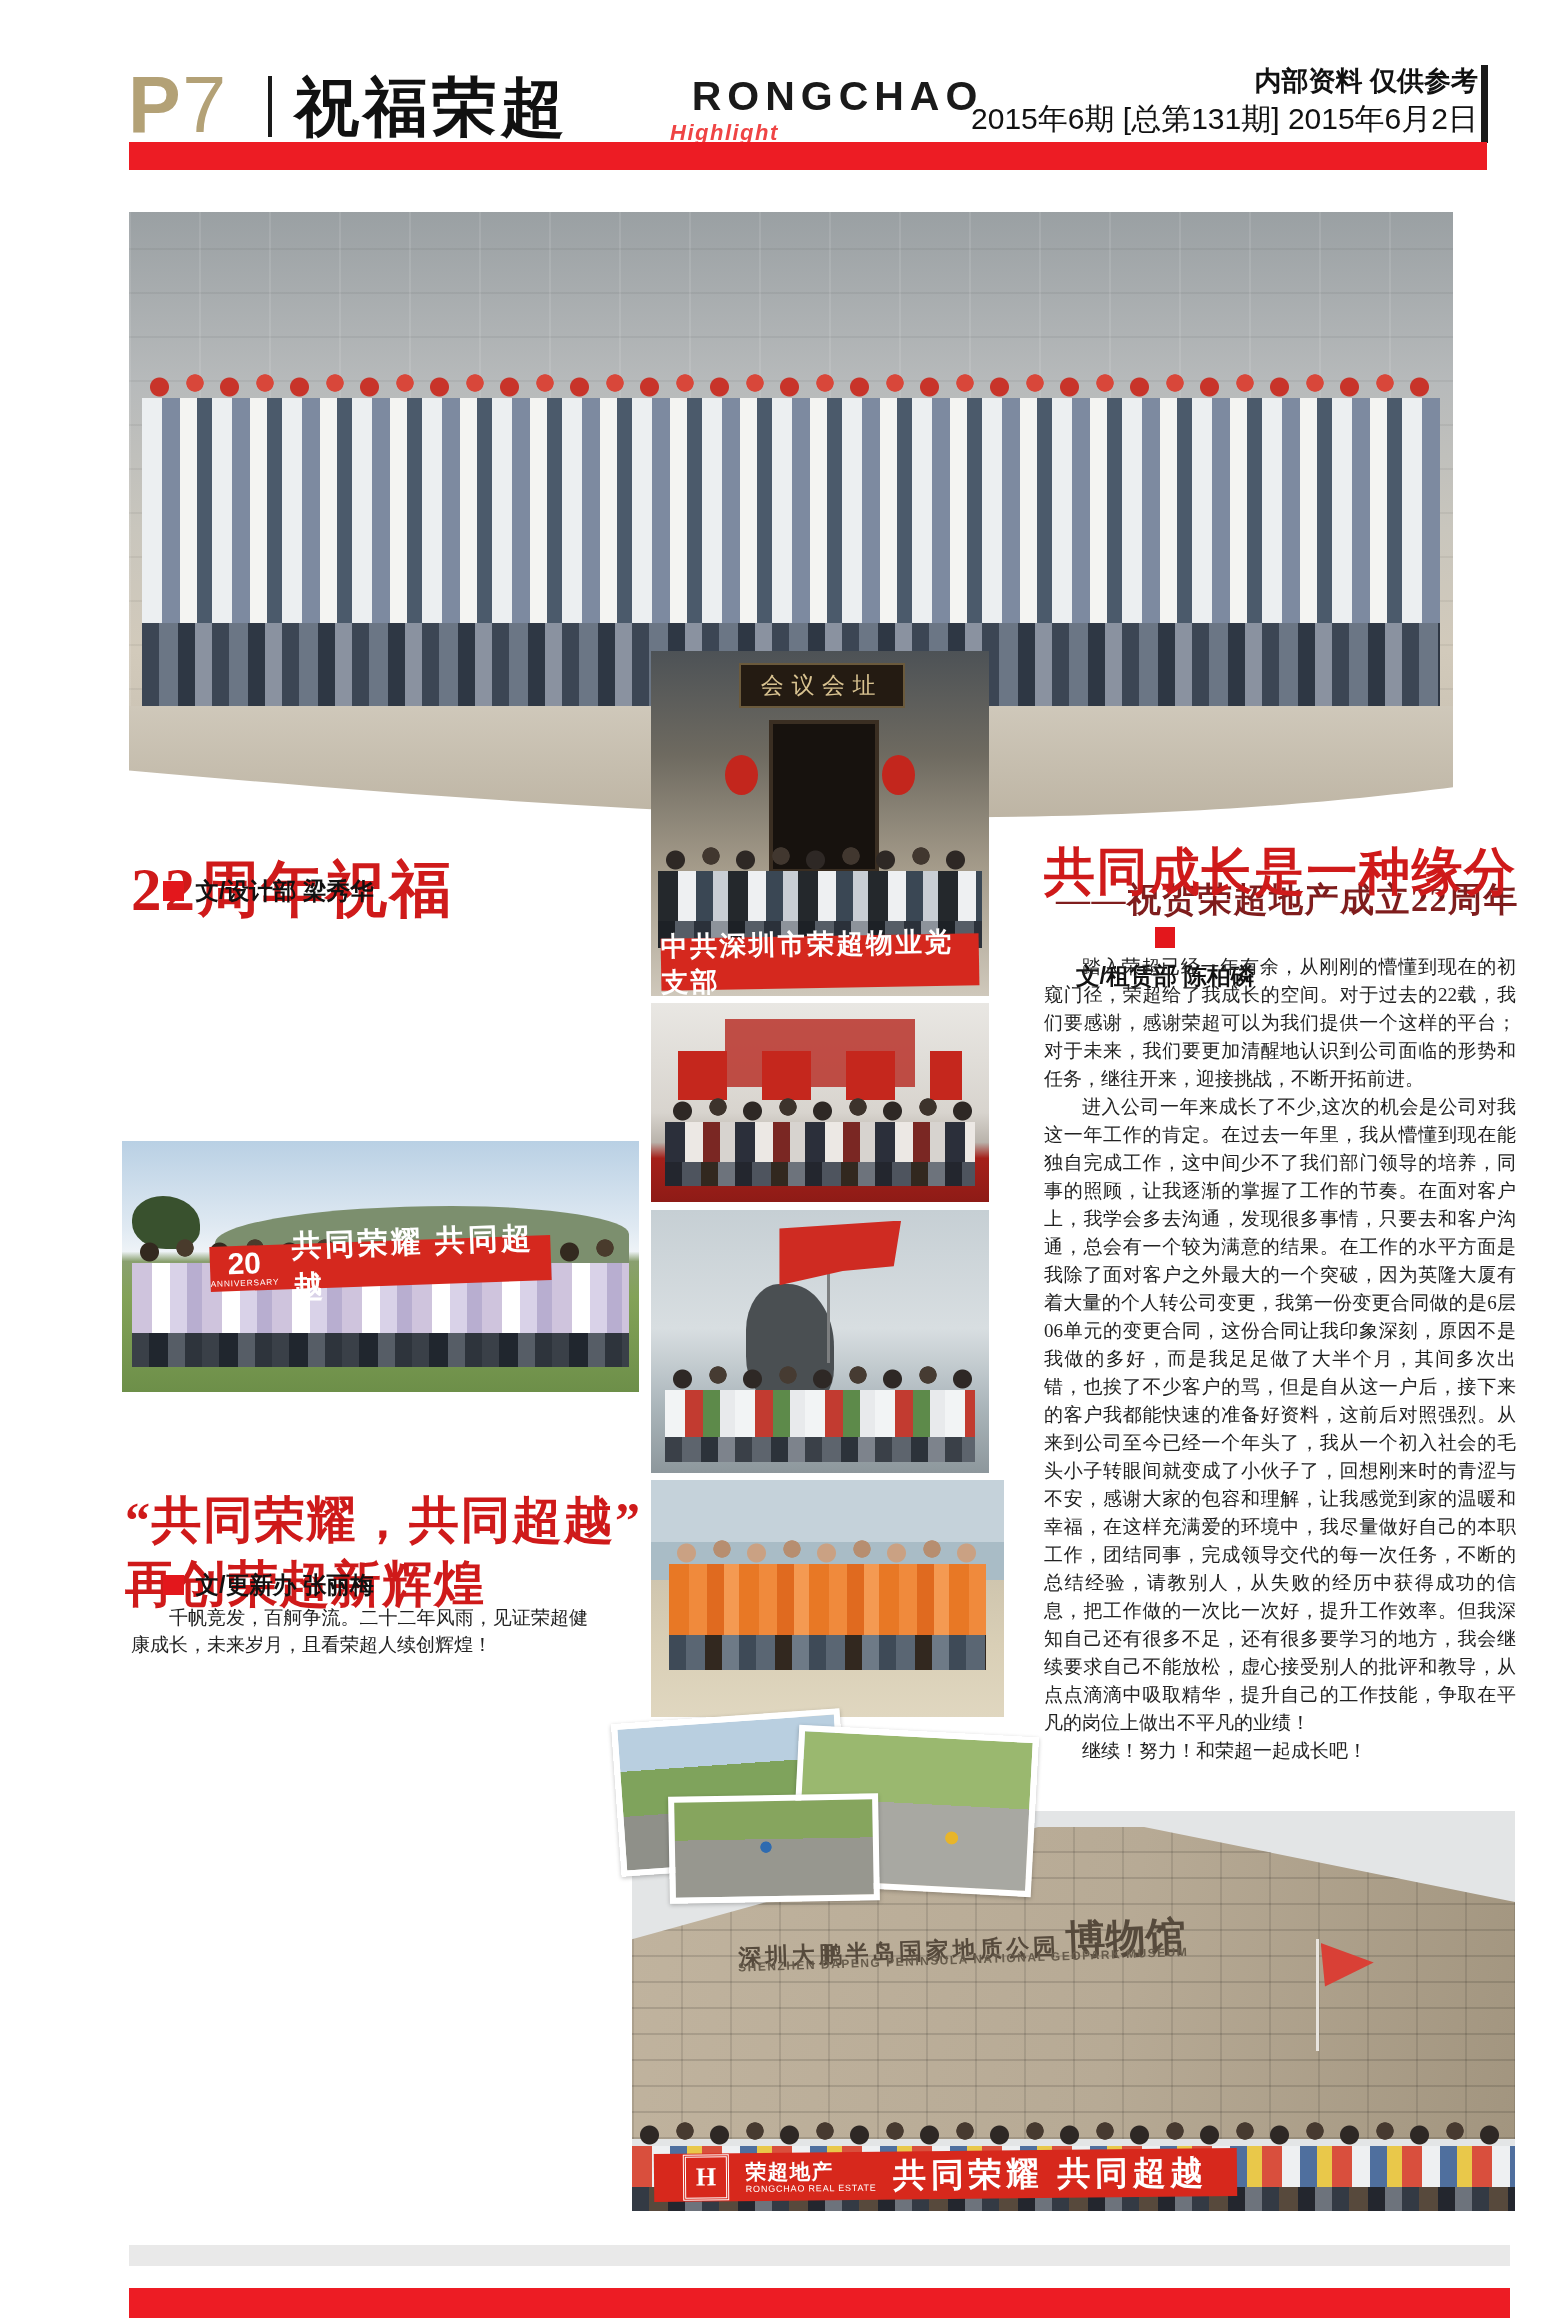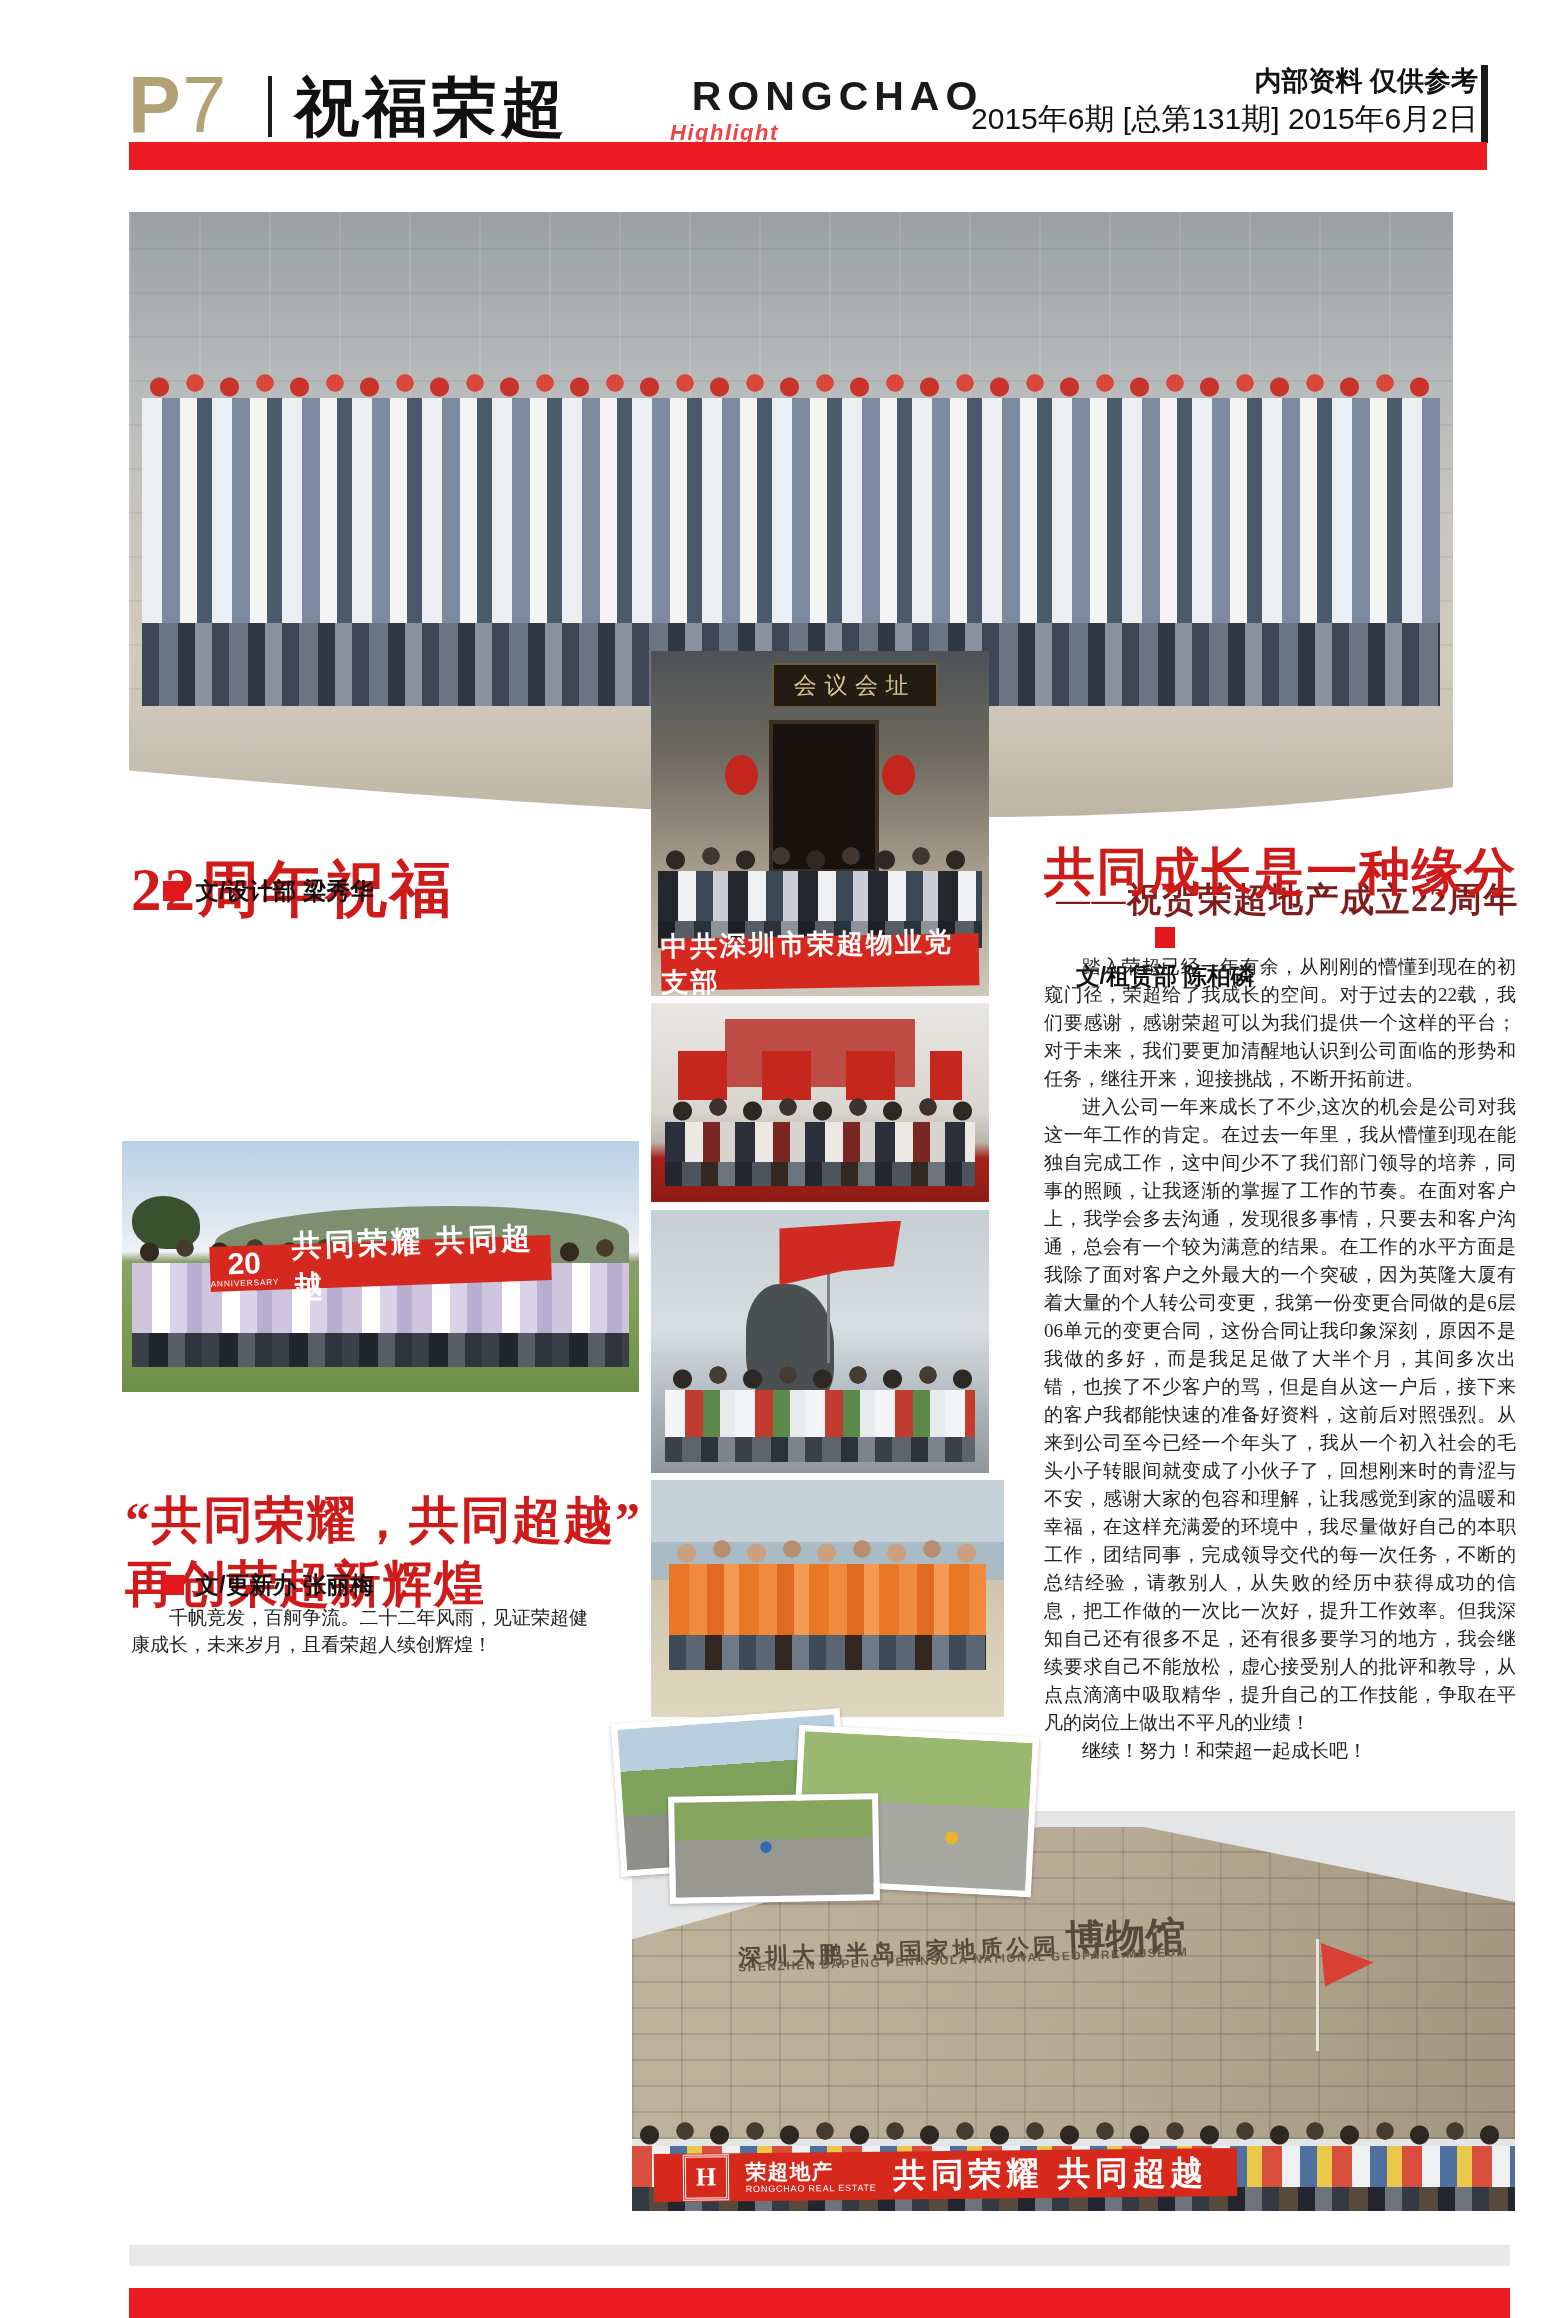--- a/index.html
+++ b/index.html
@@ -49,21 +49,21 @@
   .curve-mask{position:absolute;left:0;bottom:0;width:100%;height:100px;}
 
   
   .ph-heritage{left:651px;top:651px;width:338px;height:345px;z-index:3;
     background:linear-gradient(180deg,#4d5256 0%,#6e6a60 30%,#a39a89 62%,#cfc8bb 100%);}
   .ph-heritage .door{position:absolute;left:35%;top:20%;width:30%;height:42%;
     background:#17120e;border:4.6px solid #3a2e22;}
   .ph-heritage .lantern{position:absolute;width:33px;height:40px;border-radius:50%;background:#c3261d;top:30%;}
   .ph-heritage .plaque{position:absolute;left:26%;top:3.5%;width:48%;height:12%;background:#241b12;
     border:2.3px solid #6b5a3c;display:flex;align-items:center;justify-content:center;
-    color:#d9c391;font-size:23px;letter-spacing:7.6px;font-family:"Liberation Serif",serif;margin-left:33px;}
+    color:#d9c391;font-size:23px;letter-spacing:7.6px;font-family:"Liberation Serif",serif;}
   .ph-heritage .crowd{left:2%;right:2%;bottom:14%;height:30%;
      --h1:#2e2825;--h2:#41372f;
      --t1:#24282c;--t2:#eef0f2;--t3:#3a4754;--t4:#c9ced4;
      --l1:#1d2126;--l2:#565d66;--l3:#2b313a;--l4:#8d939b;}
   .ph-heritage .banner{position:absolute;left:3%;right:3%;bottom:2.5%;height:15%;background:#d5281e;
     transform:rotate(-1deg);display:flex;align-items:center;justify-content:center;
     color:#fff;font-size:27px;font-weight:900;letter-spacing:2.3px;}
 
   
   .ph-signs{left:651px;top:1003px;width:338px;height:199px;z-index:3;

